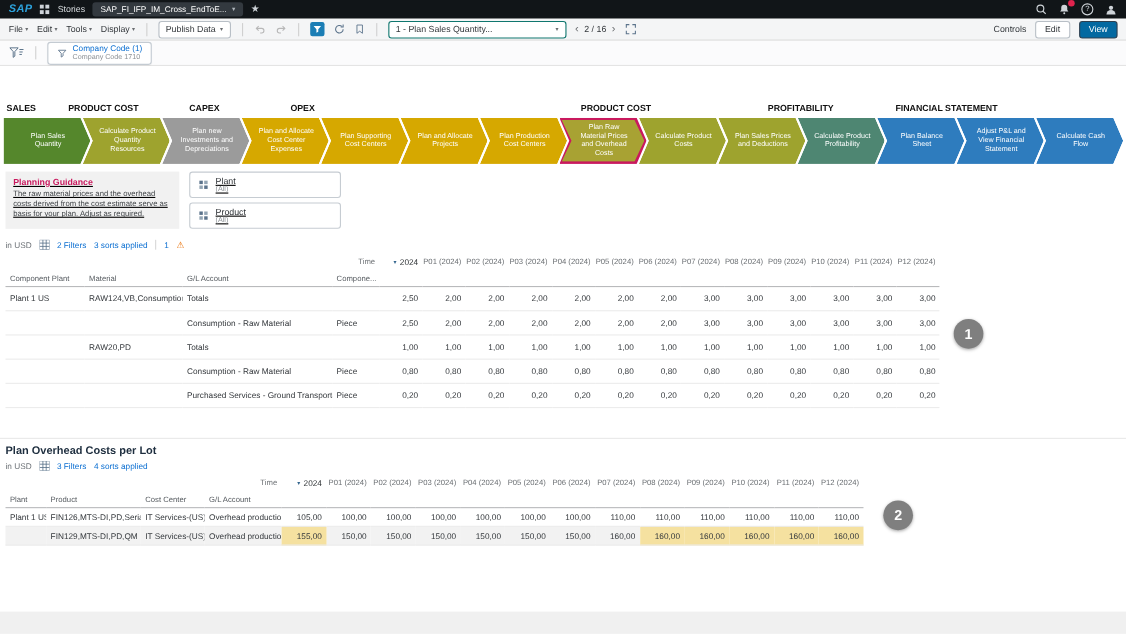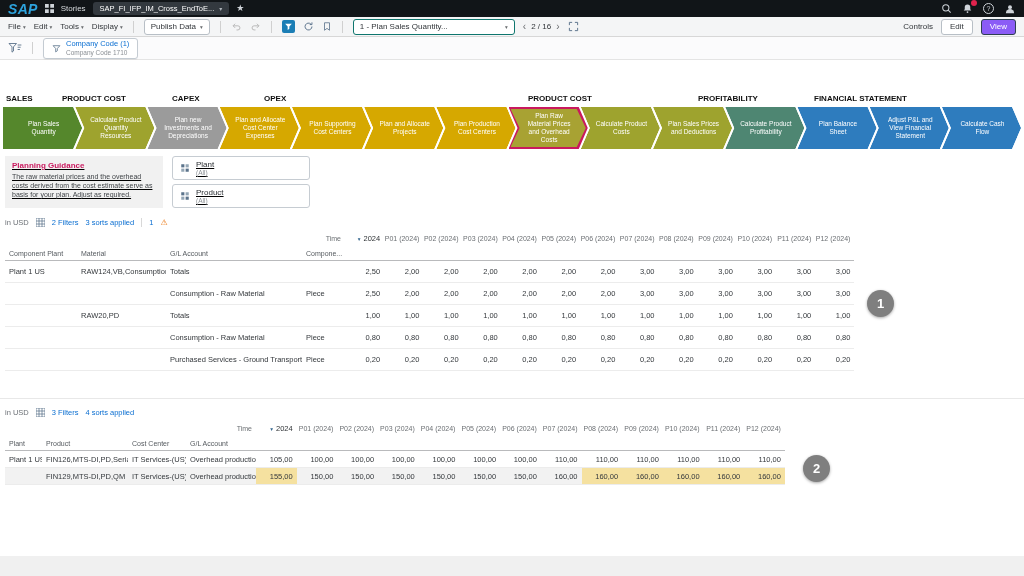--- a/index.html
+++ b/index.html
@@ -3,21 +3,21 @@
 <meta charset="utf-8">
 <style>
   html,body{margin:0;padding:0;width:1024px;height:576px;overflow:hidden;
     font-family:"Liberation Sans","DejaVu Sans",sans-serif;background:#f0f0f0;}
   .screen{position:relative;width:1024px;height:576px;background:#f0f0f0;}
 
   
   .shell{position:absolute;top:0;left:0;width:1024px;height:17px;background:#111518;
     display:flex;align-items:center;justify-content:space-between;padding:0 8px;box-sizing:border-box;}
   .shell-left{display:flex;align-items:center;gap:7px;}
-  .sap-logo{color:#2da3dd;font-weight:800;font-style:italic;font-size:14px;letter-spacing:.3px;}
+  .sap-logo{color:#2da3dd;font-weight:800;font-style:italic;font-size:10px;letter-spacing:.3px;}
   .prod{color:#d7dbde;font-size:8px;}
   .tab{background:#33393f;border-radius:3px;height:13px;display:flex;align-items:center;gap:5px;
     padding:0 7px;color:#fff;font-size:7.5px;text-align:center;}
   .tab-caret{color:#aeb4ba;font-size:6px;}
   .star{color:#cfd4d9;font-size:9px;line-height:1;}
   .shell-right{display:flex;align-items:center;gap:10px;}
   .sh-ic{position:relative;display:flex;align-items:center;}
   .badge{position:absolute;top:-3px;right:-4px;width:6px;height:6px;border-radius:50%;background:#e0234d;}
   .help-circ{width:11px;height:11px;border-radius:50%;border:1px solid #cfd4d9;color:#cfd4d9;
     font-size:7px;display:flex;align-items:center;justify-content:center;box-sizing:border-box;}
@@ -36,21 +36,21 @@
   .filter-sq{width:13px;height:13px;border-radius:2px;background:#1b7eb5;display:flex;
     align-items:center;justify-content:center;}
   .sel-box{display:flex;align-items:center;justify-content:space-between;gap:5px;border:1px solid #0f766e;
     border-radius:3px;background:#fff;height:14px;padding:0 6px;width:148px;}
   .sel-box span.txt{overflow:hidden;white-space:nowrap;text-overflow:ellipsis;}
   .pager{display:flex;align-items:center;gap:5px;color:#32363a;}
   .pg-ar{font-size:10px;color:#6a6d70;line-height:1;}
   .tb-right{display:flex;align-items:center;gap:8px;}
   .btn{height:14px;display:flex;align-items:center;padding:0 8px;border-radius:3px;
     border:1px solid #b8bfc6;background:#fff;}
-  .btn.dark{background:#8b5cf6;border-color:#2e4050;color:#fff;}
+  .btn.dark{background:#0369a1;border-color:#2e4050;color:#fff;}
 
   
   .fbar{position:absolute;top:37px;left:0;width:1024px;height:23px;background:#fbfbfc;
     border-bottom:1px solid #e4e4e4;display:flex;align-items:center;gap:8px;padding:0 8px;box-sizing:border-box;}
   .token{display:flex;align-items:center;gap:5px;border:1px solid #c4cbd2;border-radius:3px;background:#fff;
     padding:1px 8px;height:17px;box-shadow:0 1px 1px rgba(0,0,0,.04);}
   .token-col{display:flex;flex-direction:column;line-height:1.1;}
   .token-title{font-size:7.5px;color:#0a6ed1;}
   .token-sub{font-size:6.5px;color:#8a8f94;}
 
@@ -540,20 +540,21 @@
             <div class="c td num">0,20</div>
             <div class="c td num">0,20</div>
             <div class="c td num">0,20</div>
           </div>
         </div>
     </div>
 
     <div class="divider"></div>
 
     <div class="sec sec2">
+      <div class="sec-title">Plan Overhead Costs per Lot</div>
       <div class="sec-meta">
         <span>in USD</span>
         <span class="ic-btn">
           <svg width="9" height="9" viewBox="0 0 12 12">
               <rect x="0" y="0" width="12" height="12" fill="none" stroke="#5b738b" stroke-width="1"></rect>
               <path d="M0 4h12M0 8h12M4 0v12M8 0v12" stroke="#5b738b" stroke-width="1"></path>
             </svg>
         </span>
         <span class="lnk">3 Filters</span>
         <span class="lnk">4 sorts applied</span>

